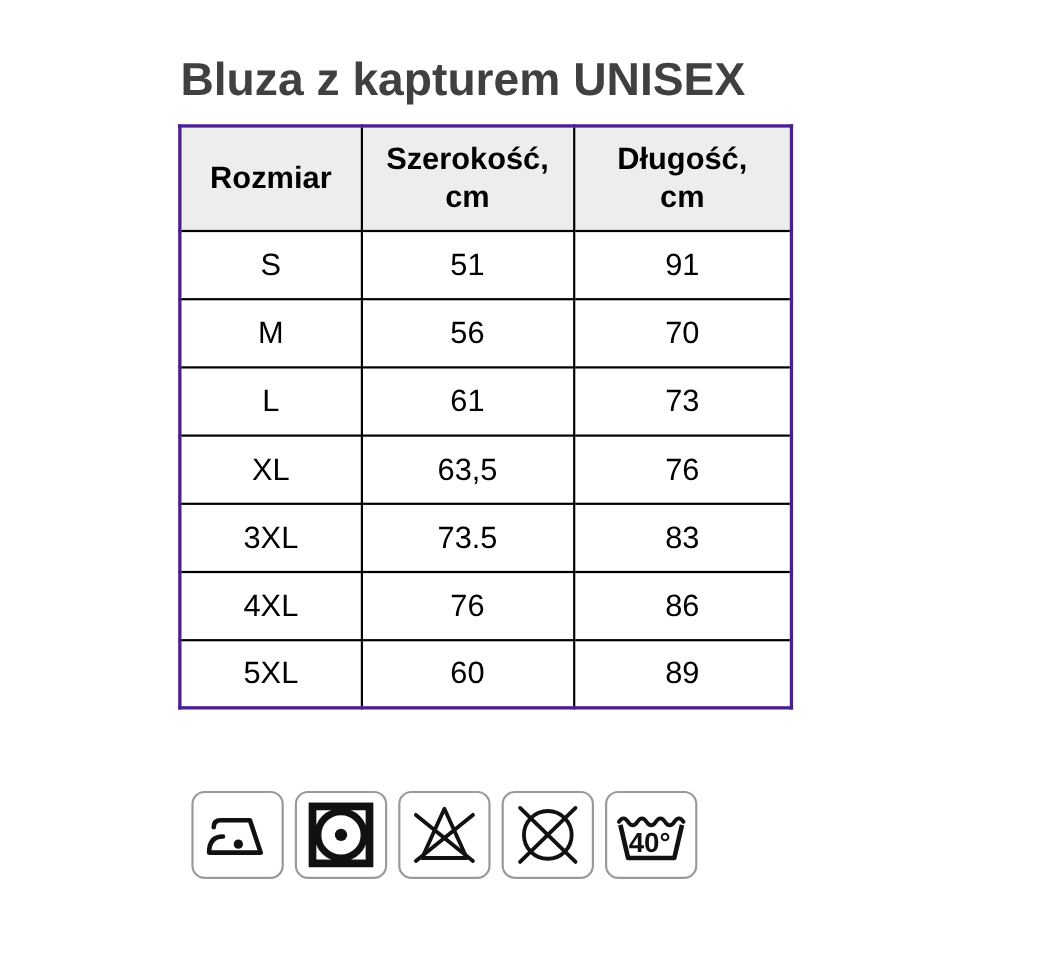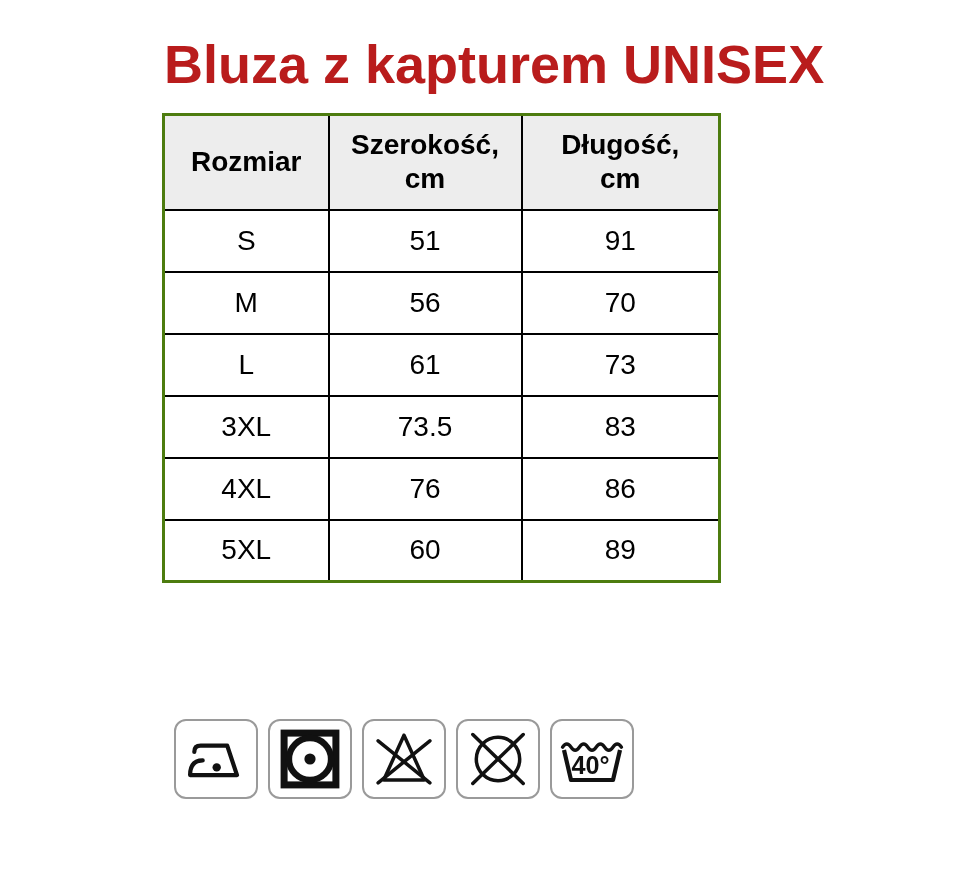--- a/index.html
+++ b/index.html
@@ -12,35 +12,35 @@
   .page {
     position: relative;
     width: 960px;
     height: 877px;
     background: #ffffff;
     overflow: hidden;
   }
   .title {
     position: absolute;
     left: 164px;
-    top: 36px;
+    top: 50px;
     margin: 0;
-    font-size: 54px;
+    font-size: 42px;
     line-height: 1.05;
     font-weight: bold;
-    color: #b91c1c;
+    color: #404040;
     white-space: nowrap;
   }
   table.size-table {
     position: absolute;
     left: 162px;
     top: 113px;
     border-collapse: collapse;
     table-layout: fixed;
-    border: 3px solid #4d7c0f;
+    border: 3px solid #4c1d95;
   }
   .size-table col.c1 { width: 165px; }
   .size-table col.c2 { width: 193px; }
   .size-table col.c3 { width: 198px; }
   .size-table th, .size-table td {
     border: 2px solid #000;
     text-align: center;
     vertical-align: middle;
     padding: 0;
   }
@@ -115,20 +115,25 @@
         <td>M</td>
         <td>56</td>
         <td>70</td>
       </tr>
       <tr>
         <td>L</td>
         <td>61</td>
         <td>73</td>
       </tr>
       <tr>
+        <td>XL</td>
+        <td>63,5</td>
+        <td>76</td>
+      </tr>
+      <tr>
         <td>3XL</td>
         <td>73.5</td>
         <td>83</td>
       </tr>
       <tr>
         <td>4XL</td>
         <td>76</td>
         <td>86</td>
       </tr>
       <tr>

